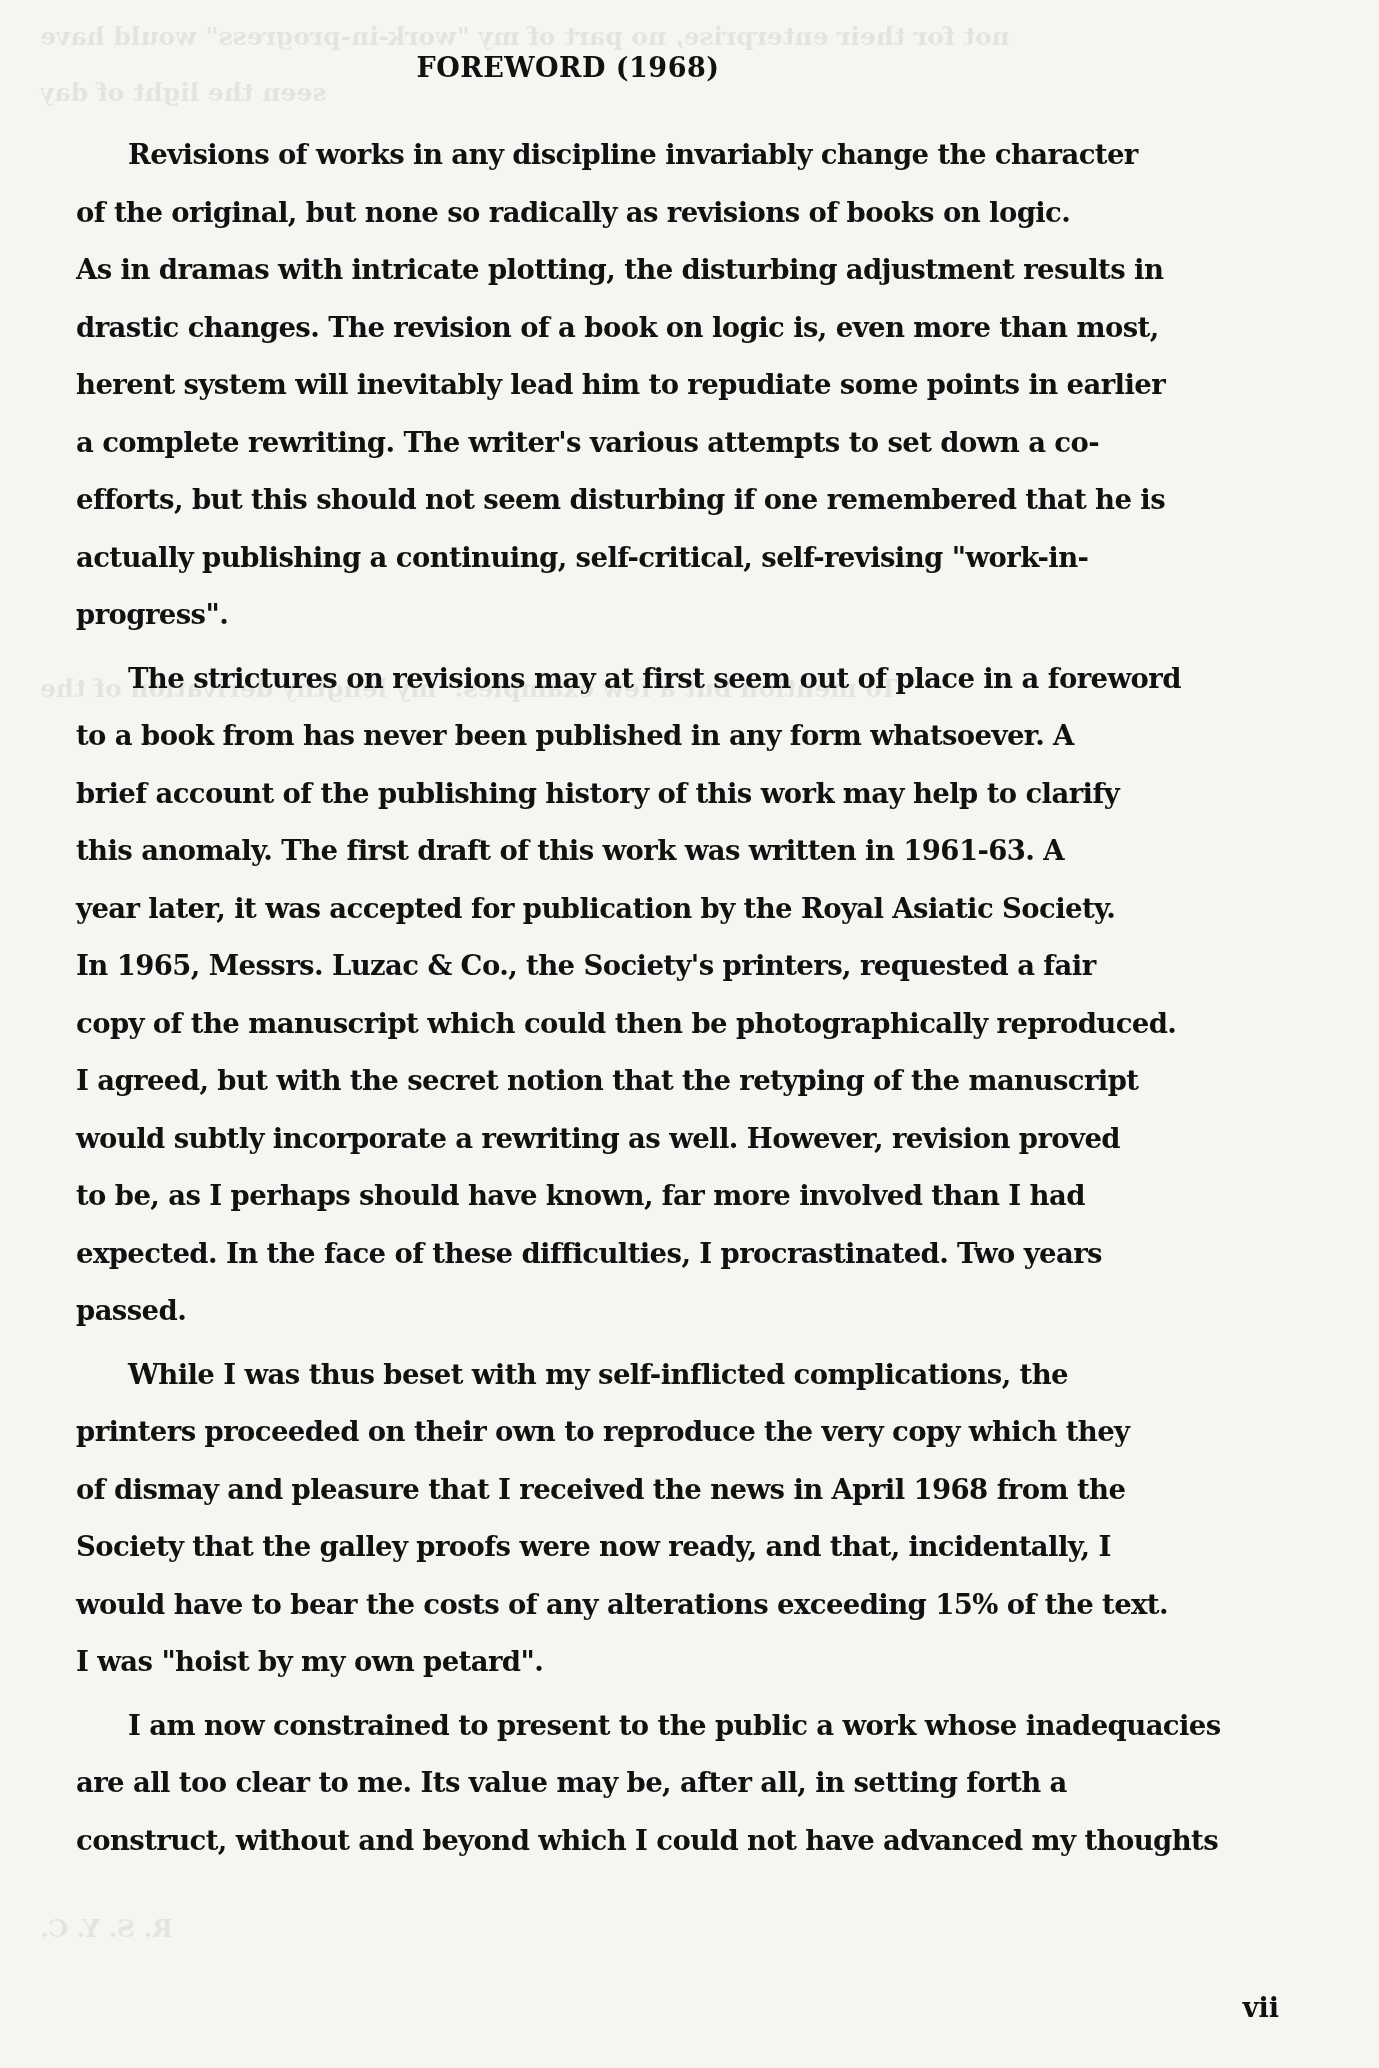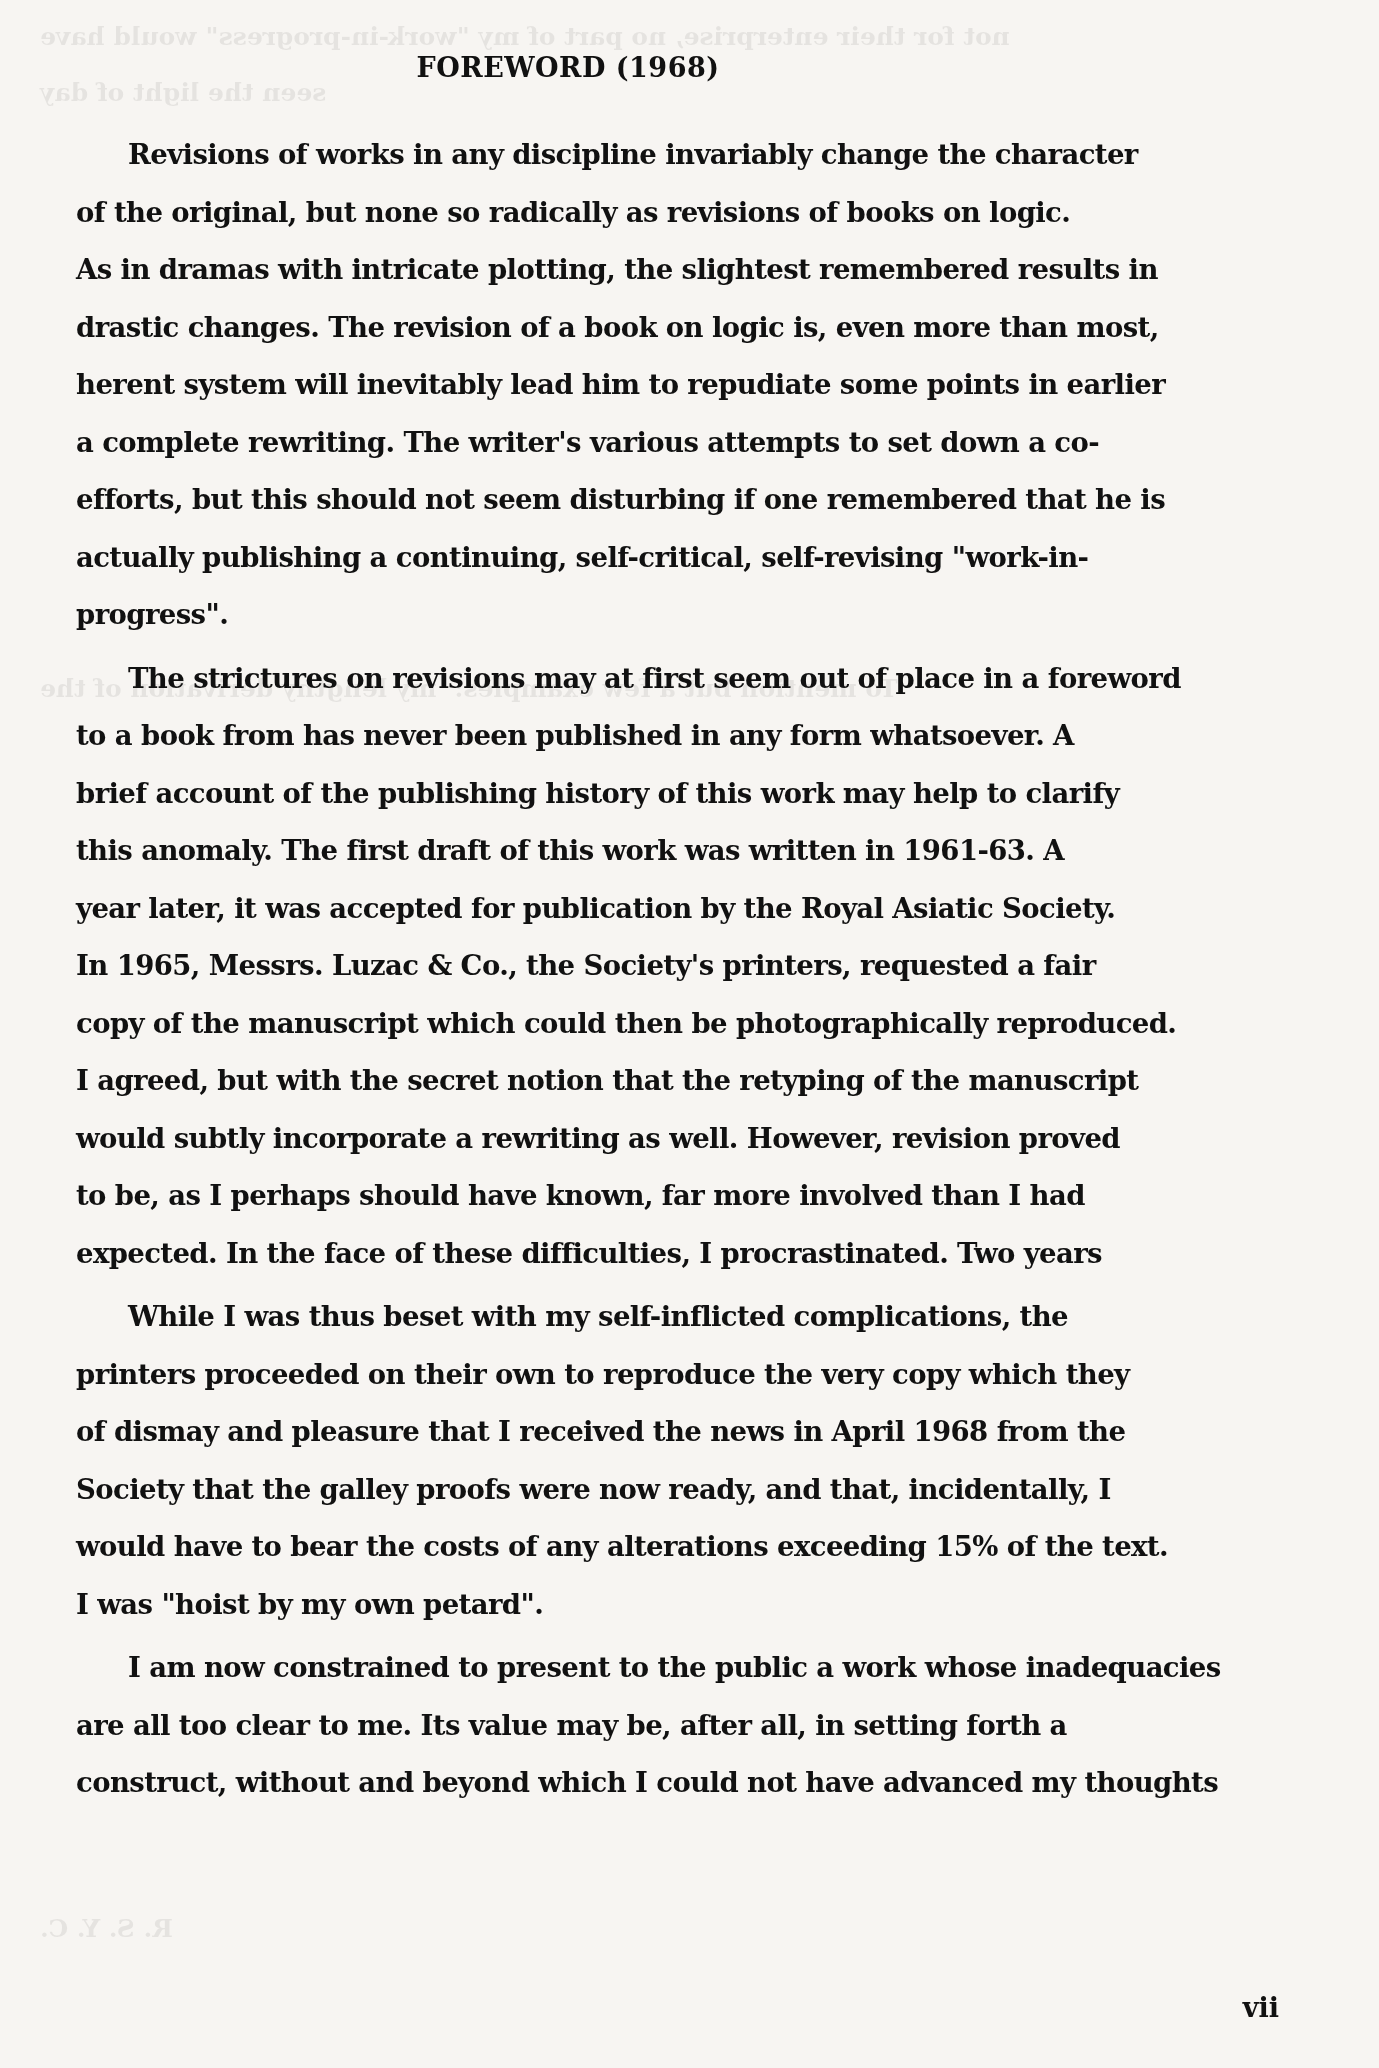--- a/index.html
+++ b/index.html
@@ -45,41 +45,42 @@
     <div style="position:absolute;top:660px;right:0;">To mention but a few examples:  my lengthy derivation of the</div>
     <div style="position:absolute;top:1900px;right:0;">R. S. Y. C.</div>
   </div>
 
   <div class="title">FOREWORD (1968)</div>
 
   <div class="body">
     <div>
       <div class="line indent">Revisions of works in any discipline invariably change the character</div>
       <div class="line">of the original, but none so radically as revisions of books on logic.</div>
-      <div class="line">As in dramas with intricate plotting, the slightest remembered results in</div>
+      <div class="line">As in dramas with intricate plotting, the disturbing adjustment results in</div>
       <div class="line">drastic changes.  The revision of a book on logic is, even more than most,</div>
       <div class="line">herent system will inevitably lead him to repudiate some points in earlier</div>
       <div class="line">a complete rewriting.  The writer's various attempts to set down a co-</div>
       <div class="line">efforts, but this should not seem disturbing if one remembered that he is</div>
       <div class="line">actually publishing a continuing, self-critical, self-revising "work-in-</div>
       <div class="line">progress".</div>
     </div>
     <div class="gap"></div>
     <div>
       <div class="line indent">The strictures on revisions may at first seem out of place in a foreword</div>
       <div class="line">to a book from has never been published in any form whatsoever.  A</div>
       <div class="line">brief account of the publishing history of this work may help to clarify</div>
       <div class="line">this anomaly.  The first draft of this work was written in 1961-63.  A</div>
       <div class="line">year later, it was accepted for publication by the Royal Asiatic Society.</div>
       <div class="line">In 1965, Messrs. Luzac &amp; Co., the Society's printers, requested a fair</div>
       <div class="line">copy of the manuscript which could then be photographically reproduced.</div>
       <div class="line">I agreed, but with the secret notion that the retyping of the manuscript</div>
       <div class="line">would subtly incorporate a rewriting as well.  However, revision proved</div>
       <div class="line">to be, as I perhaps should have known, far more involved than I had</div>
       <div class="line">expected.  In the face of these difficulties, I procrastinated.  Two years</div>
+      <div class="line">passed.</div>
     </div>
     <div class="gap"></div>
     <div>
       <div class="line indent">While I was thus beset with my self-inflicted complications, the</div>
       <div class="line">printers proceeded on their own to reproduce the very copy which they</div>
       <div class="line">of dismay and pleasure that I received the news in April 1968 from the</div>
       <div class="line">Society that the galley proofs were now ready, and that, incidentally, I</div>
       <div class="line">would have to bear the costs of any alterations exceeding 15% of the text.</div>
       <div class="line">I was "hoist by my own petard".</div>
     </div>

